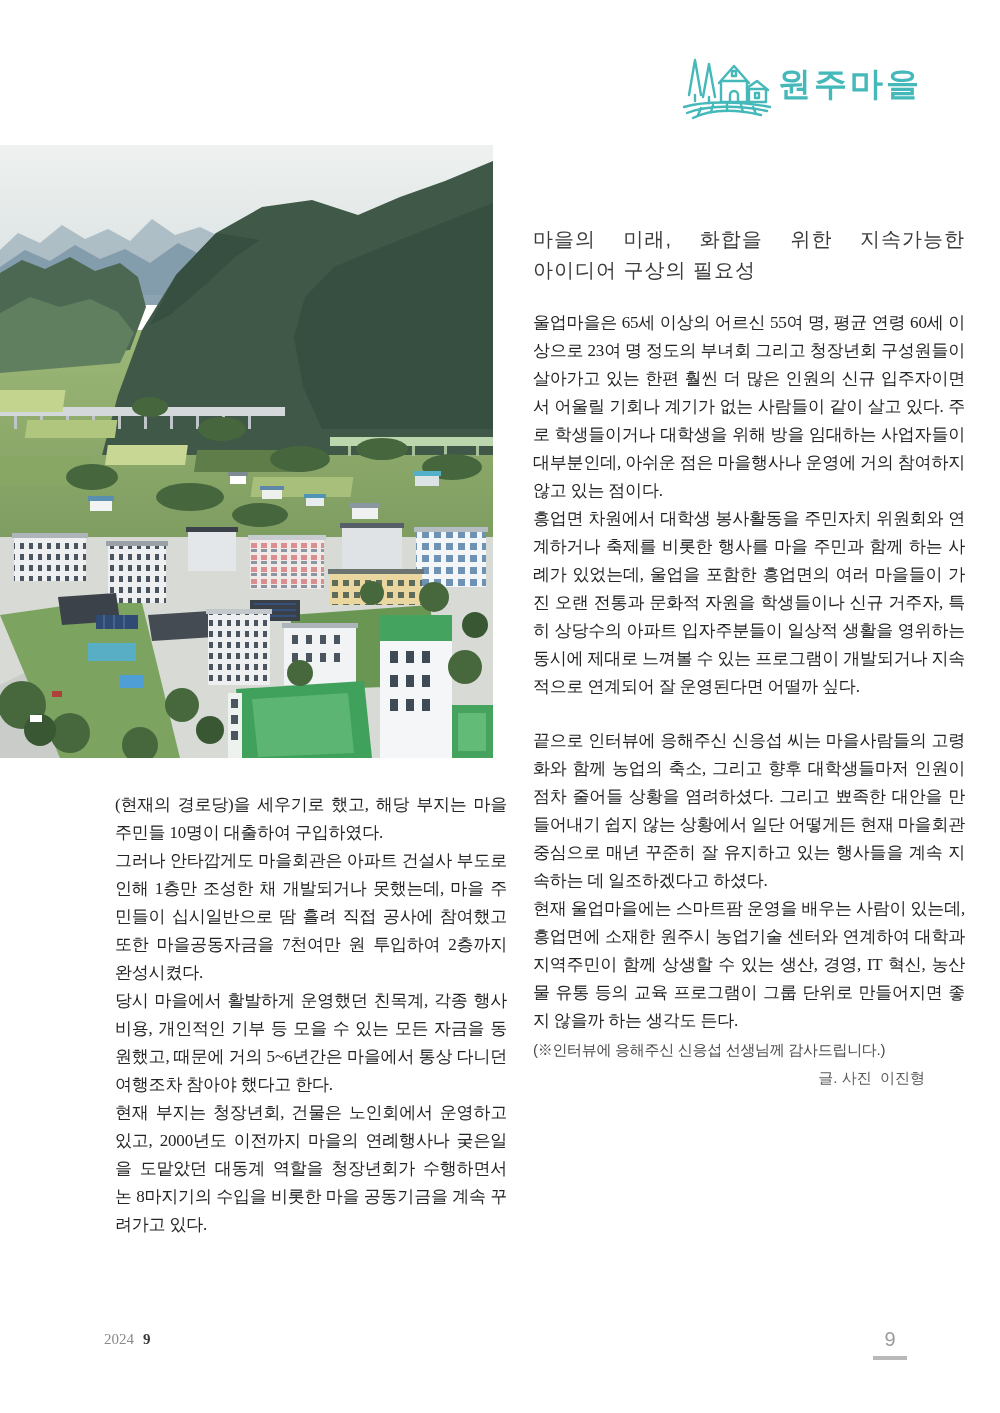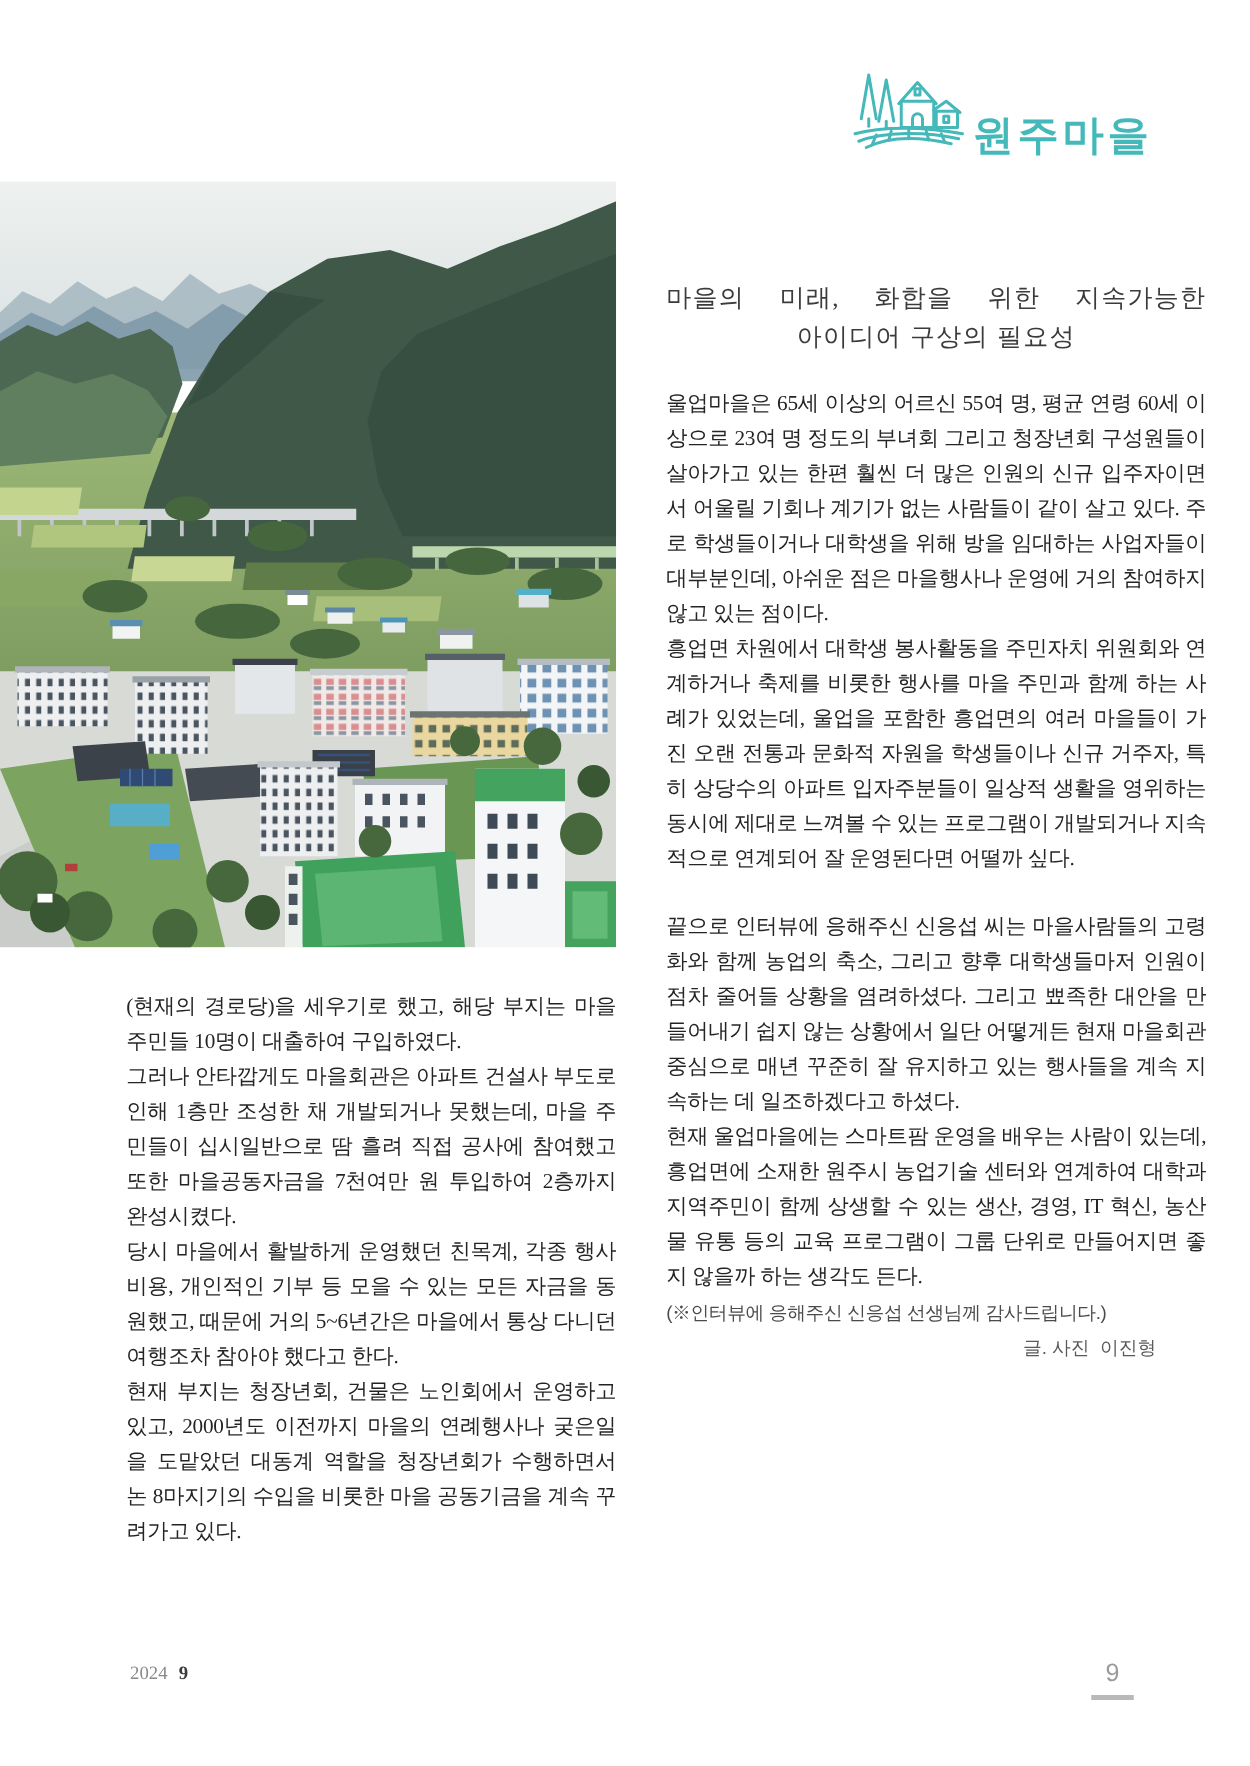--- a/index.html
+++ b/index.html
@@ -9,21 +9,21 @@
     position:relative;
     overflow:hidden;
     font-family:"Liberation Serif", serif;
     color:#222222;
   }
   .page{position:absolute;inset:0;}
 
   
   .logo{
     position:absolute;top:56px;right:78px;
-    display:flex;align-items:flex-end;gap:4px;
+    display:flex;align-items:flex-start;gap:4px;
   }
   .logo-text{
     font-family:"Liberation Sans", sans-serif;
     font-weight:700;
     font-size:33px;
     letter-spacing:3px;
     color:#45b8ba;
     transform:translateY(6px);
   }
 
@@ -38,22 +38,22 @@
   .right-col{
     position:absolute;left:533px;top:224px;width:432px;
   }
   .heading{
     font-family:"Liberation Sans", sans-serif;
     font-size:20px;line-height:31px;
     color:#3b3b3b;
     letter-spacing:1px;
     margin-bottom:23px;
   }
-  .heading .l1{text-align:justify;text-align-last:justify;font-family:Liberation Serif, serif;}
-  .heading .l2{text-align:center;}
+  .heading .l1{text-align:justify;text-align-last:justify;}
+  .heading .l2{text-align:left;}
 
   .bodytext p{
     margin:0;
     font-size:17px;
     line-height:28px;
     text-align:justify;
     letter-spacing:-0.2px;
     color:#242424;
     font-family:Liberation Serif, serif;
   }
@@ -70,21 +70,21 @@
     font-family:Liberation Sans, sans-serif;
     font-size:15px;
     color:#5a5a5a;
     text-align:right;
     padding-right:40px;
     margin-top:9px;
     white-space:pre-wrap;
   }
 
   .left-col{
-    position:absolute;left:101px;top:791px;width:392px;
+    position:absolute;left:115px;top:791px;width:392px;
   }
 
   
   .footer-left{
     position:absolute;left:104px;top:1331px;
     font-family:Liberation Serif, serif;
     font-size:15px;color:#8a8a8a;
   }
   .footer-left .month{
     font-weight:700;color:#3a3a3a;margin-left:9px;

